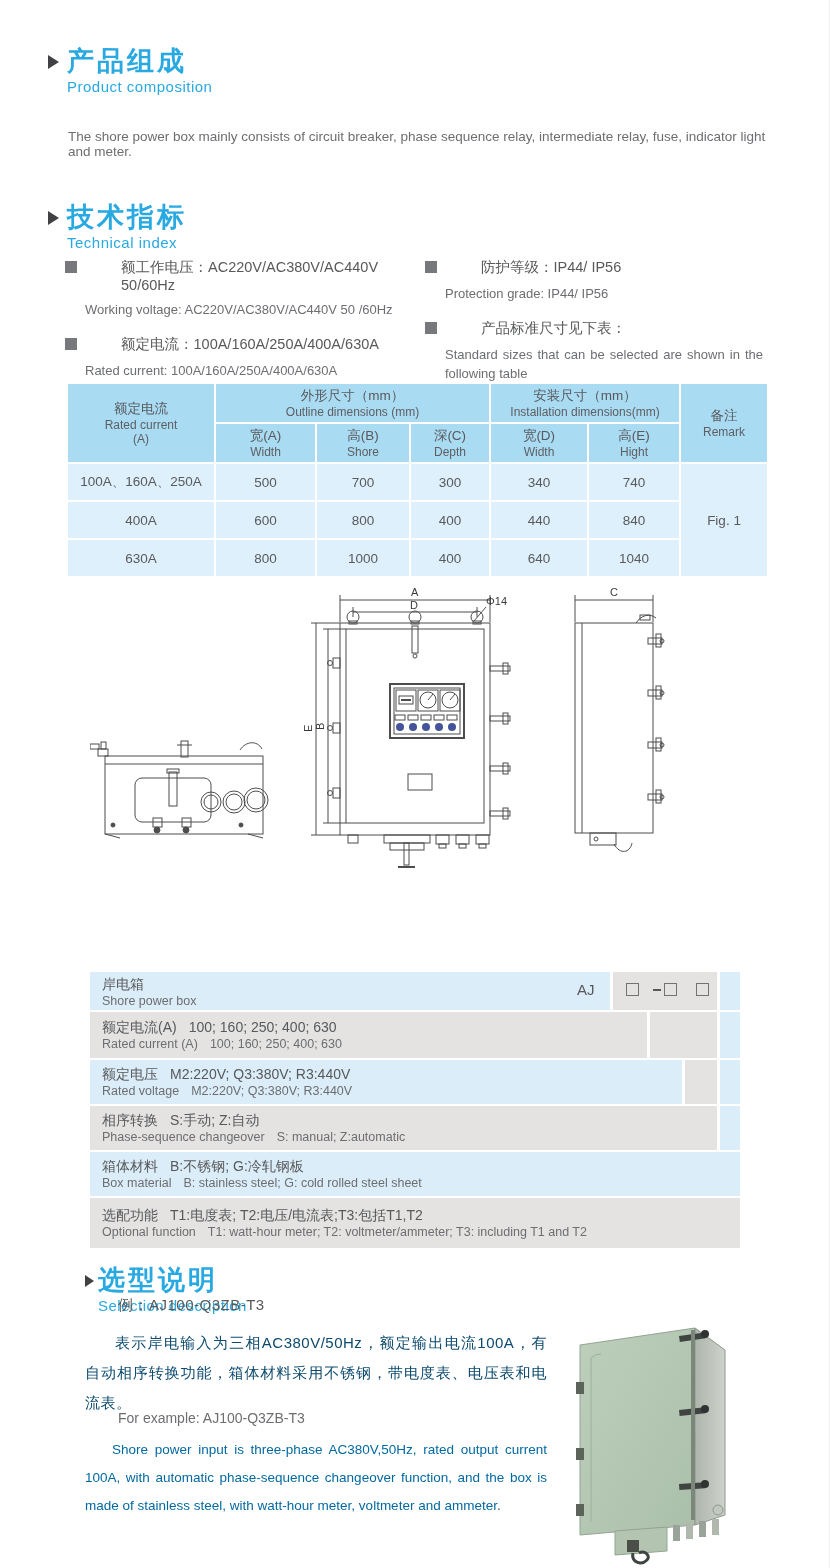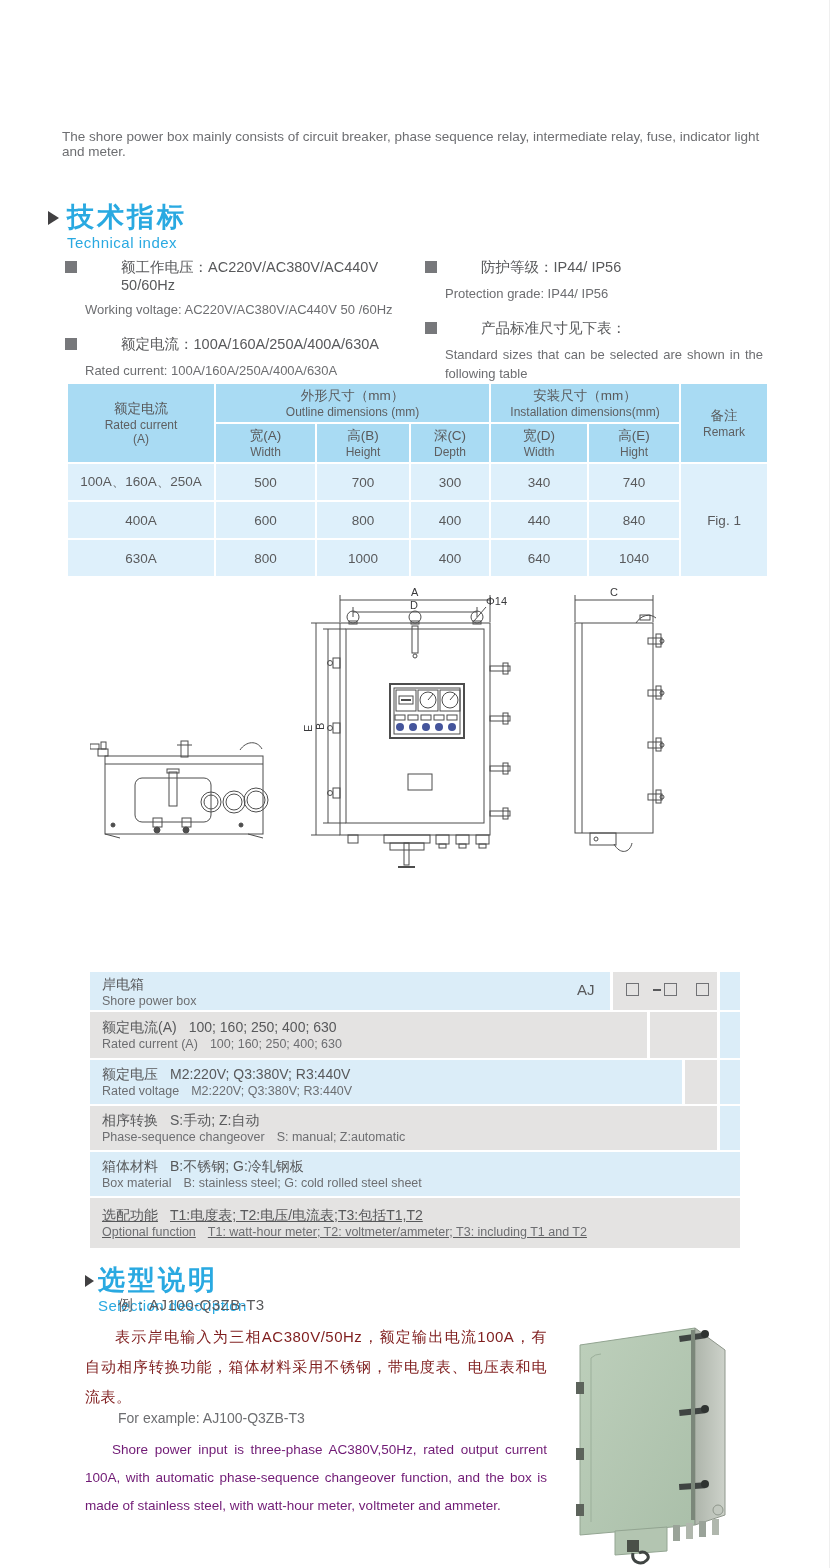--- a/index.html
+++ b/index.html
@@ -38,30 +38,39 @@
   .bgG { background:#e4e3e2; }
   .srow { position:absolute; left:12px; z-index:2; }
   .srow .cn { font-size:14px; color:#58595b; line-height:18px; }
   .srow .en { font-size:12.5px; color:#6d6e71; line-height:16px; }
   .srow .val { margin-left:12px; }
   .codeAJ { position:absolute; font-size:15px; color:#58595b; z-index:3; }
   .codebox { position:absolute; width:13px; height:13px; border:1.5px solid #717275; z-index:3; background:transparent; }
   .dashsep { position:absolute; width:8px; height:2px; background:#58595b; z-index:3; }
   
   .sel-ex { font-size:15px; color:#58595b; letter-spacing:0.5px; }
-  .sel-cn { font-size:15px; color:#7f1d1d; line-height:30px; text-align:justify; text-indent:2em; letter-spacing:0.5px; }
-  .sel-en { font-size:13.5px; color:#701a75; line-height:28px; text-align:justify; text-indent:2em; }
+  .sel-cn { font-size:15px; color:#0c4a6e; line-height:30px; text-align:justify; text-indent:2em; letter-spacing:0.5px;margin-top:6px; }
+  .sel-en { font-size:13.5px; color:#0369a1; line-height:28px; text-align:justify; text-indent:2em; }
   svg text { font-family:"Liberation Sans", sans-serif; }
 </style>
 </head>
 <body>
 
 <div class="page">
 
-  <div class="abs p-en" style="left:62px; top:129px; width:710px;">The shore power box mainly consists of circuit breaker, phase sequence relay, intermediate relay, fuse, indicator light and meter.</div>
+  <div class="abs" style="left:48px; top:46px;">
+    <div class="sec-head">
+      <div class="tri"></div>
+      <div>
+        <div class="h-cn">产品组成</div>
+        <div class="h-en">Product composition</div>
+      </div>
+    </div>
+  </div>
+  <div class="abs p-en" style="left:68px; top:129px; width:710px;">The shore power box mainly consists of circuit breaker, phase sequence relay, intermediate relay, fuse, indicator light and meter.</div>
 
   <div class="abs" style="left:48px; top:202px;">
     <div class="sec-head">
       <div class="tri"></div>
       <div>
         <div class="h-cn">技术指标</div>
         <div class="h-en">Technical index</div>
       </div>
     </div>
   </div>
@@ -130,21 +139,21 @@
         <div class="enl">Remark</div>
       </td>
     </tr>
     <tr style="height:38px;">
       <td class="hd">
         <div class="cnl">宽(A)</div>
         <div class="enl">Width</div>
       </td>
       <td class="hd">
         <div class="cnl">高(B)</div>
-        <div class="enl">Height</div>
+        <div class="enl">Shore</div>
       </td>
       <td class="hd">
         <div class="cnl">深(C)</div>
         <div class="enl">Depth</div>
       </td>
       <td class="hd">
         <div class="cnl">宽(D)</div>
         <div class="enl">Width</div>
       </td>
       <td class="hd">
@@ -373,21 +382,21 @@
       <div class="en"><span>Rated voltage</span><span class="val">M2:220V;  Q3:380V;  R3:440V</span></div>
     </div>
     <div class="srow" style="top:139px;">
       <div class="cn"><span>相序转换</span><span class="val">S:手动; Z:自动</span></div>
       <div class="en"><span>Phase-sequence changeover</span><span class="val">S: manual;  Z:automatic</span></div>
     </div>
     <div class="srow" style="top:185px;">
       <div class="cn"><span>箱体材料</span><span class="val">B:不锈钢;  G:冷轧钢板</span></div>
       <div class="en"><span>Box material</span><span class="val">B: stainless steel; G: cold rolled steel sheet</span></div>
     </div>
-    <div class="srow" style="top:234px;text-decoration:underline;">
+    <div class="srow" style="top:234px;">
       <div class="cn"><span>选配功能</span><span class="val">T1:电度表;  T2:电压/电流表;T3:包括T1,T2</span></div>
       <div class="en"><span>Optional function</span><span class="val">T1: watt-hour meter; T2: voltmeter/ammeter; T3: including T1 and T2</span></div>
     </div>
 
     <div class="codeAJ" style="left:487px; top:9px;">AJ</div>
     <div class="codebox" style="left:536px; top:11px;"></div>
     <div class="dashsep" style="left:563px; top:17px;"></div>
     <div class="codebox" style="left:574px; top:11px;"></div>
     <div class="codebox" style="left:606px; top:11px;"></div>
   </div>

